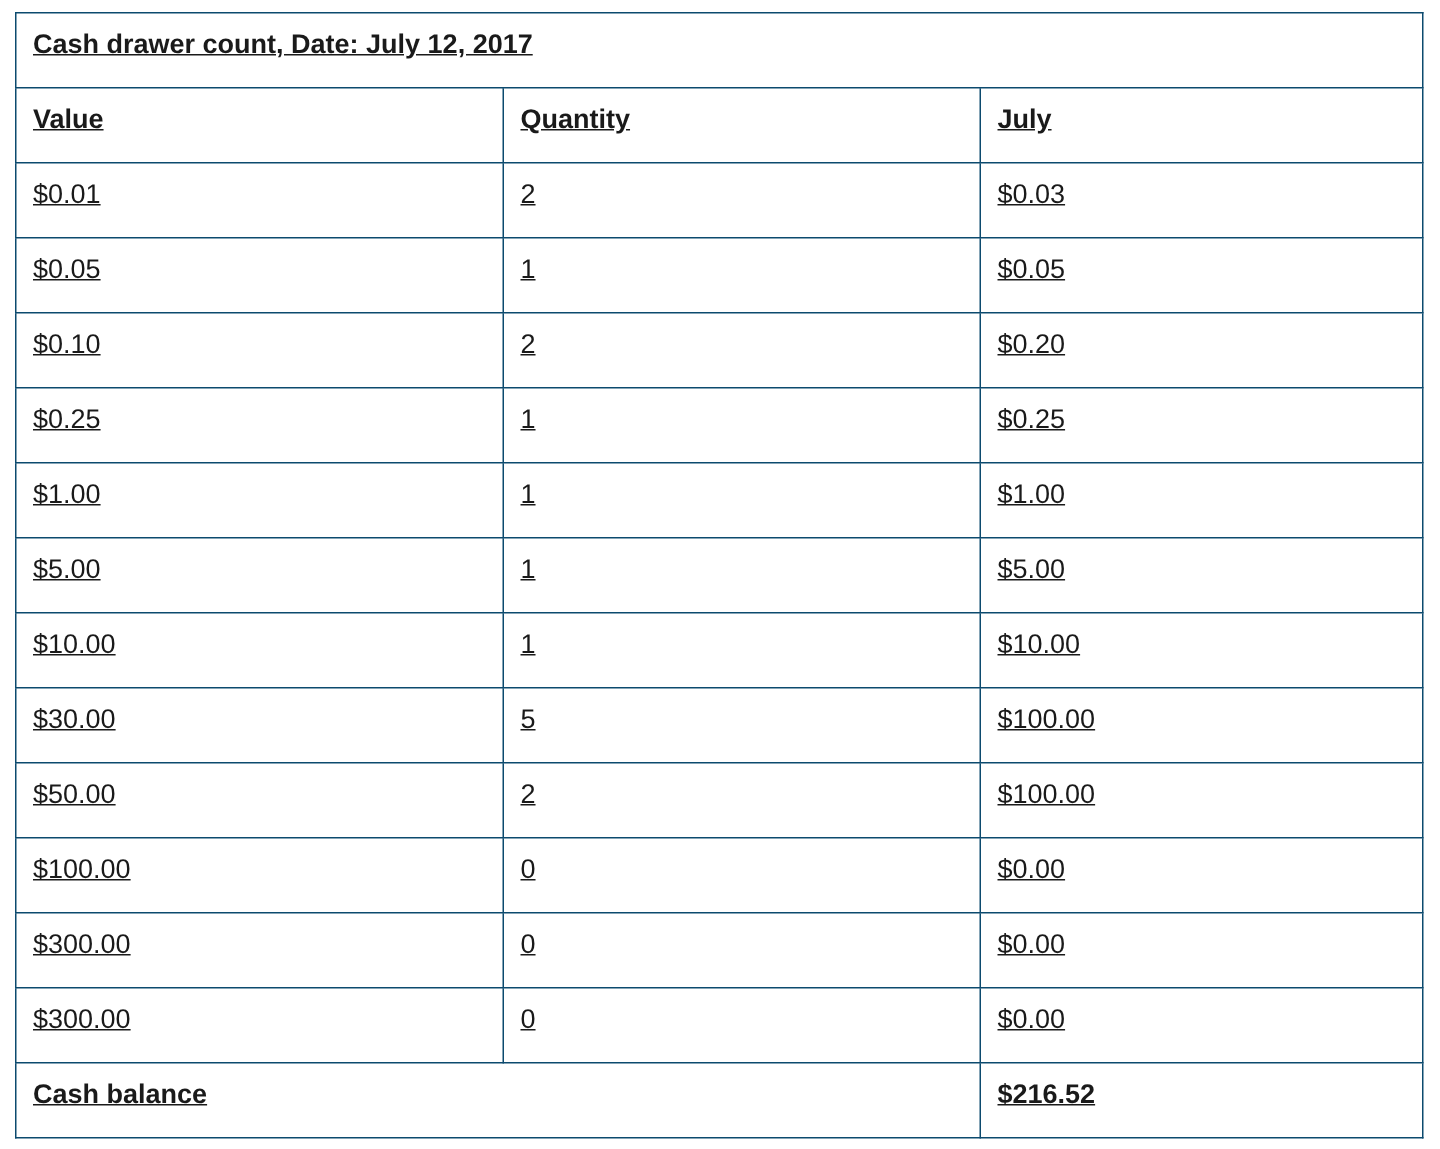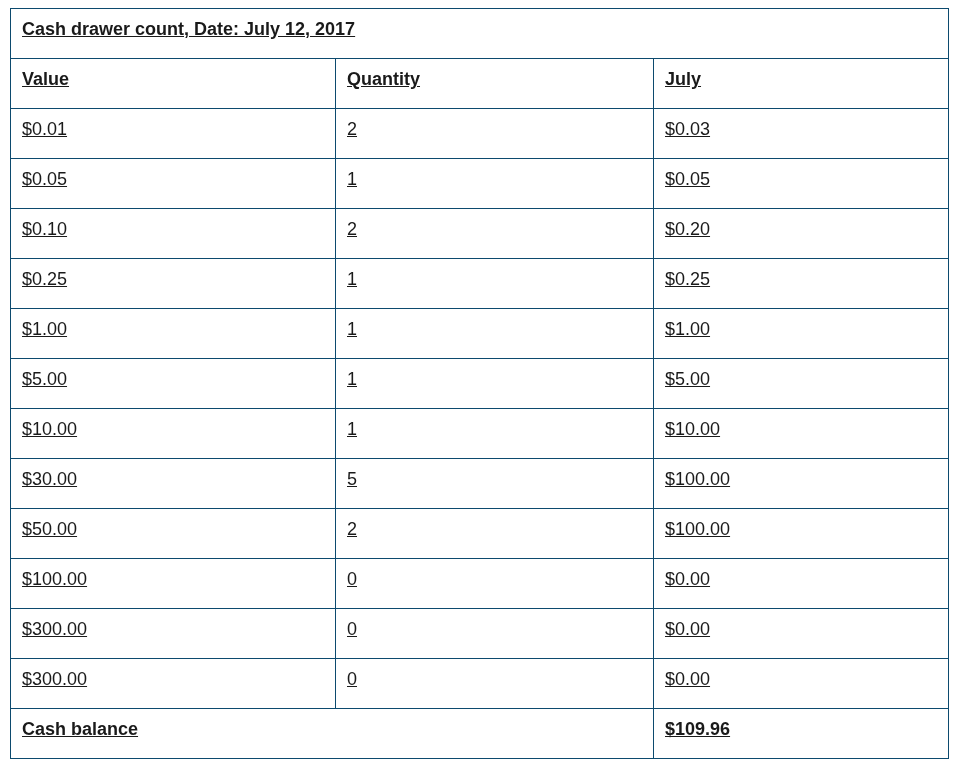--- a/index.html
+++ b/index.html
@@ -140,17 +140,17 @@
         <td class="row-cell">$0.00</td>
       </tr>
       <tr>
         <td class="row-cell tall">$300.00</td>
         <td class="row-cell tall">0</td>
         <td class="row-cell tall">$0.00</td>
       </tr>
 
       <tr class="balance-row">
         <td class="balance-cell" colspan="2">Cash balance</td>
-        <td class="balance-cell">$109.96</td>
+        <td class="balance-cell">$216.52</td>
       </tr>
     </tbody>
   </table>
 </div>
 
 </body></html>

